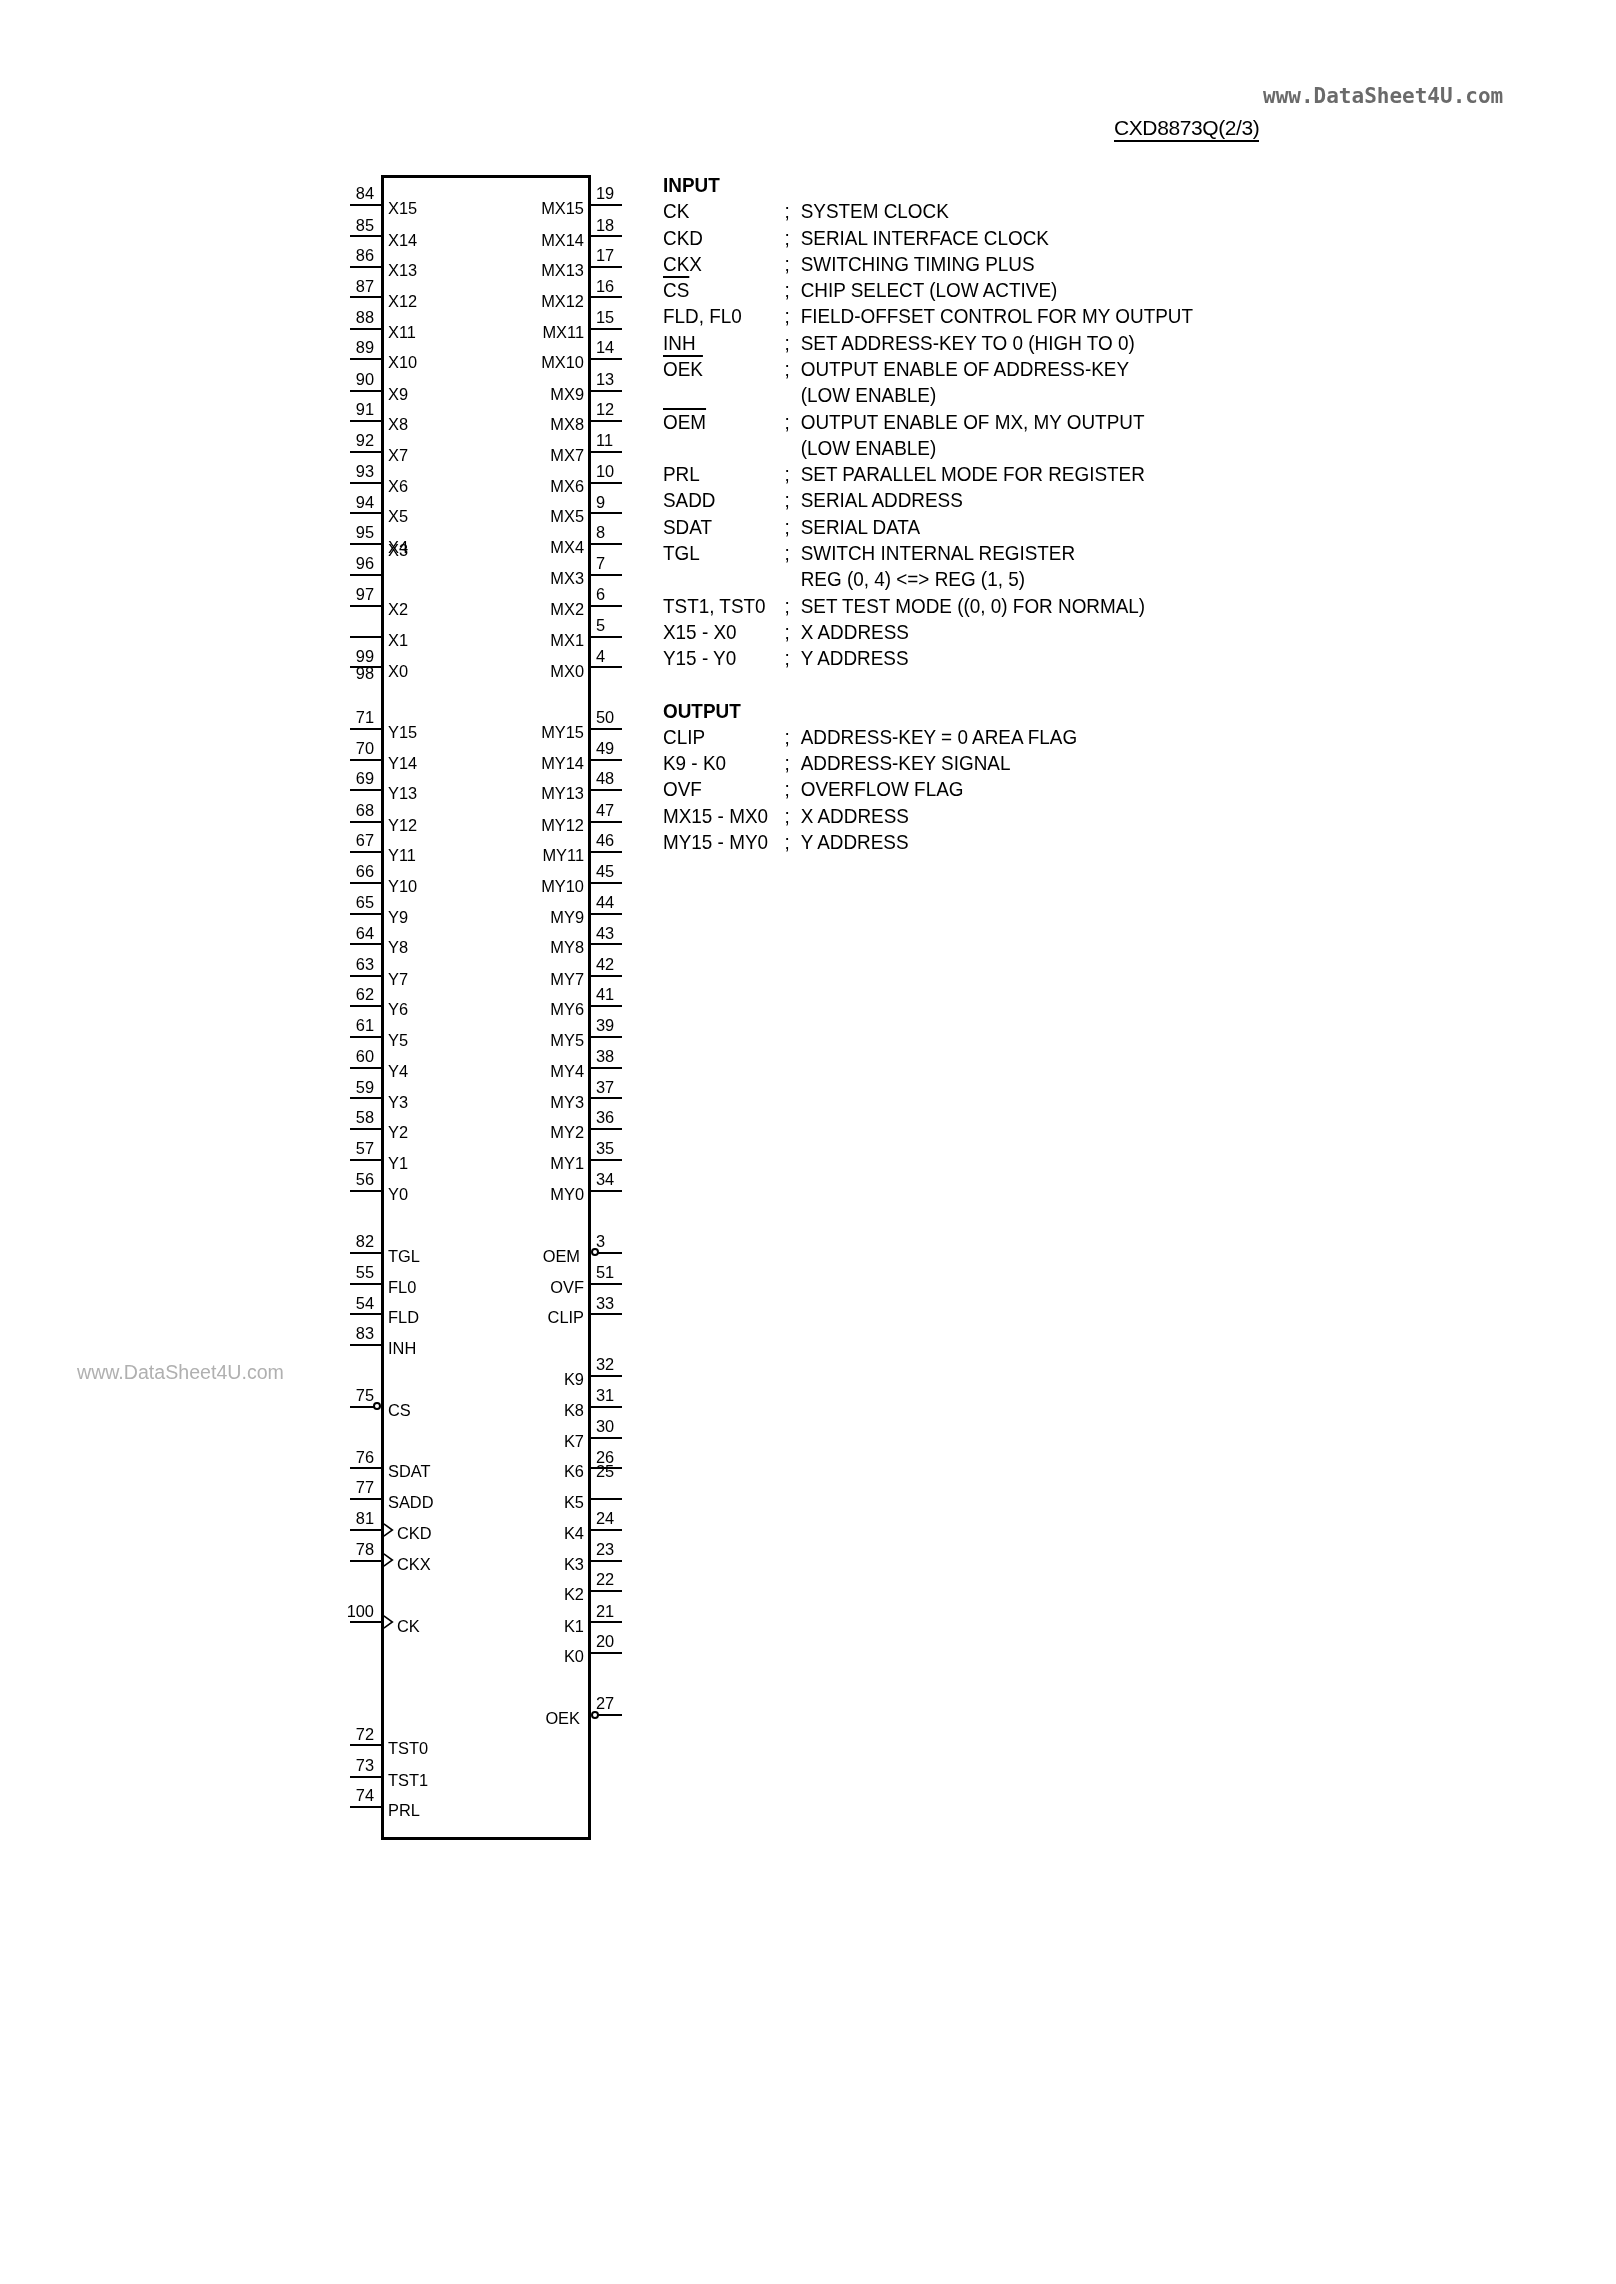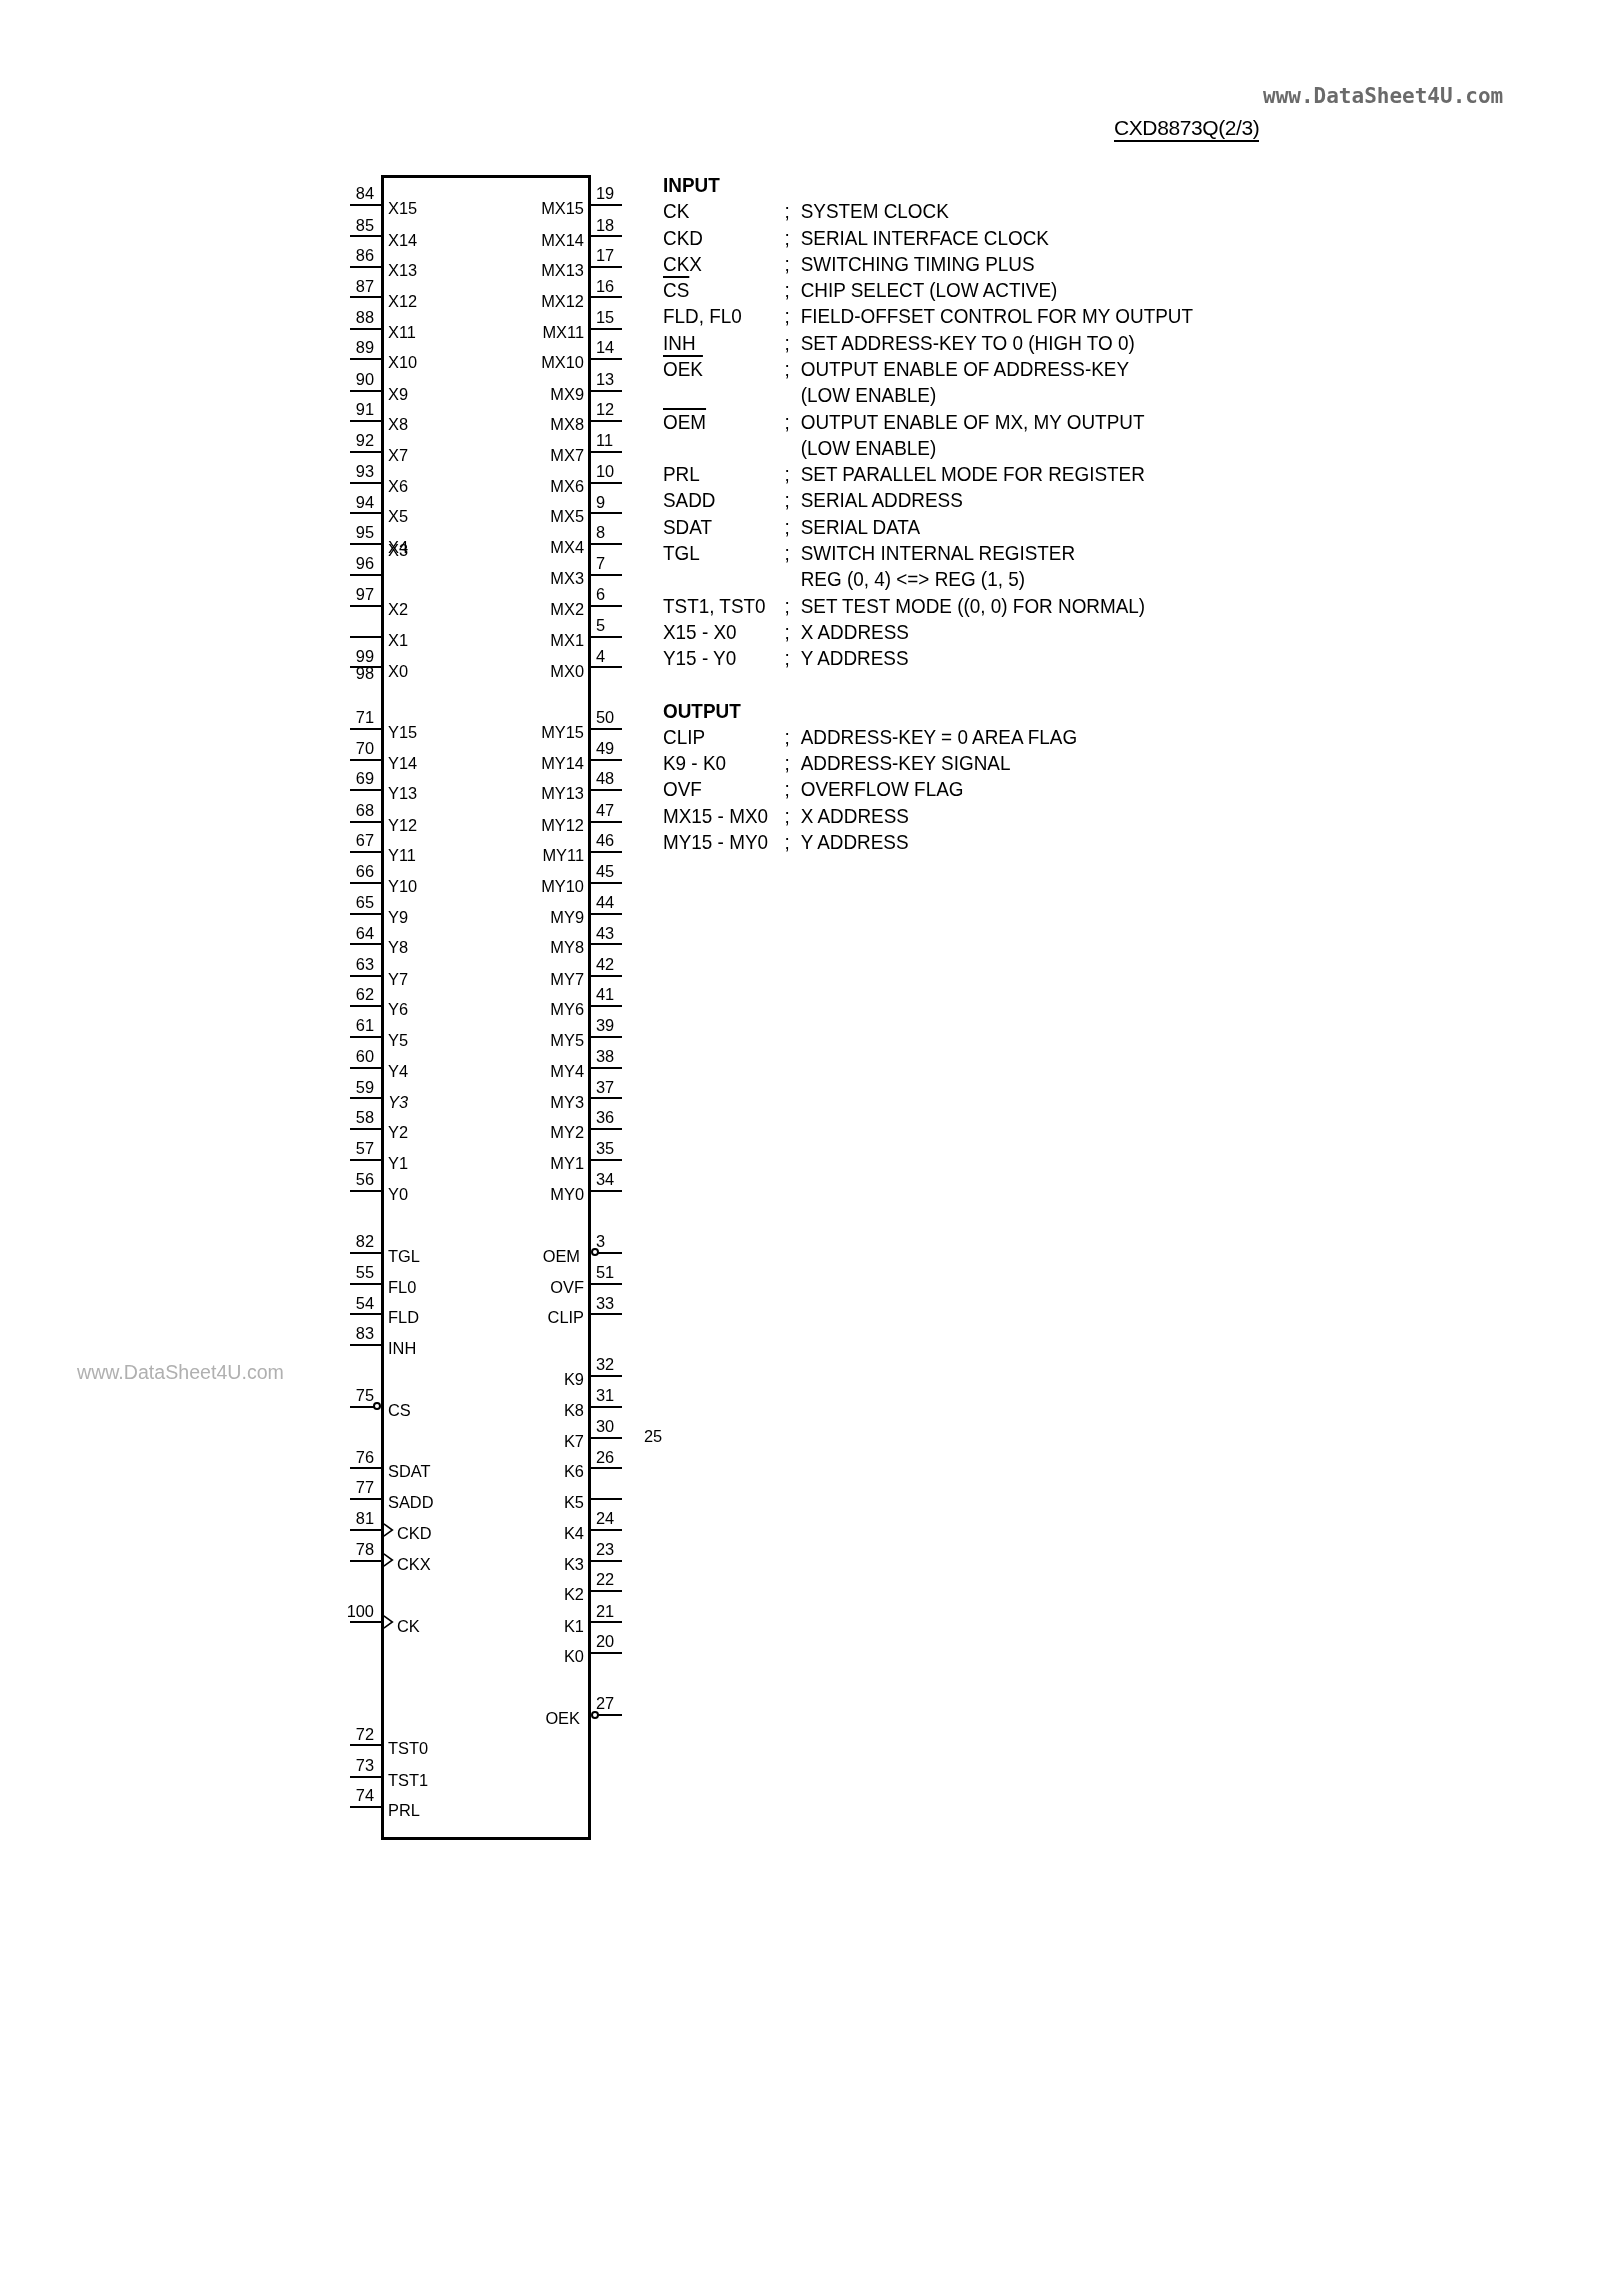--- a/index.html
+++ b/index.html
@@ -124,21 +124,21 @@
     <div class="pinnum l" style="top:986px;">62</div>
     <div class="pinlbl l" style="top:1001px;left:388px;">Y6</div>
     <div class="pinline l" style="top:1036px;"></div>
     <div class="pinnum l" style="top:1017px;">61</div>
     <div class="pinlbl l" style="top:1032px;left:388px;">Y5</div>
     <div class="pinline l" style="top:1067px;"></div>
     <div class="pinnum l" style="top:1048px;">60</div>
     <div class="pinlbl l" style="top:1063px;left:388px;">Y4</div>
     <div class="pinline l" style="top:1097px;"></div>
     <div class="pinnum l" style="top:1079px;">59</div>
-    <div class="pinlbl l" style="top:1094px;left:388px;font-style:italic;">Y3</div>
+    <div class="pinlbl l" style="top:1094px;left:388px;">Y3</div>
     <div class="pinline l" style="top:1128px;"></div>
     <div class="pinnum l" style="top:1109px;">58</div>
     <div class="pinlbl l" style="top:1124px;left:388px;">Y2</div>
     <div class="pinline l" style="top:1159px;"></div>
     <div class="pinnum l" style="top:1140px;">57</div>
     <div class="pinlbl l" style="top:1155px;left:388px;">Y1</div>
     <div class="pinline l" style="top:1190px;"></div>
     <div class="pinnum l" style="top:1171px;">56</div>
     <div class="pinlbl l" style="top:1186px;left:388px;">Y0</div>
     <div class="pinline l" style="top:1252px;"></div>
@@ -302,21 +302,21 @@
     <div class="pinline r" style="top:1406px;"></div>
     <div class="pinnum r" style="top:1387px;">31</div>
     <div class="pinlbl r" style="top:1402px;">K8</div>
     <div class="pinline r" style="top:1437px;"></div>
     <div class="pinnum r" style="top:1418px;">30</div>
     <div class="pinlbl r" style="top:1433px;">K7</div>
     <div class="pinline r" style="top:1467px;"></div>
     <div class="pinnum r" style="top:1449px;">26</div>
     <div class="pinlbl r" style="top:1463px;">K6</div>
     <div class="pinline r" style="top:1498px;"></div>
-    <div class="pinnum r" style="top:1428px;margin-left:48px;">25</div>
+    <div class="pinnum r" style="top:1463px;">25</div>
     <div class="pinlbl r" style="top:1494px;">K5</div>
     <div class="pinline r" style="top:1529px;"></div>
     <div class="pinnum r" style="top:1510px;">24</div>
     <div class="pinlbl r" style="top:1525px;">K4</div>
     <div class="pinline r" style="top:1560px;"></div>
     <div class="pinnum r" style="top:1541px;">23</div>
     <div class="pinlbl r" style="top:1556px;">K3</div>
     <div class="pinline r" style="top:1590px;"></div>
     <div class="pinnum r" style="top:1571px;">22</div>
     <div class="pinlbl r" style="top:1586px;">K2</div>

